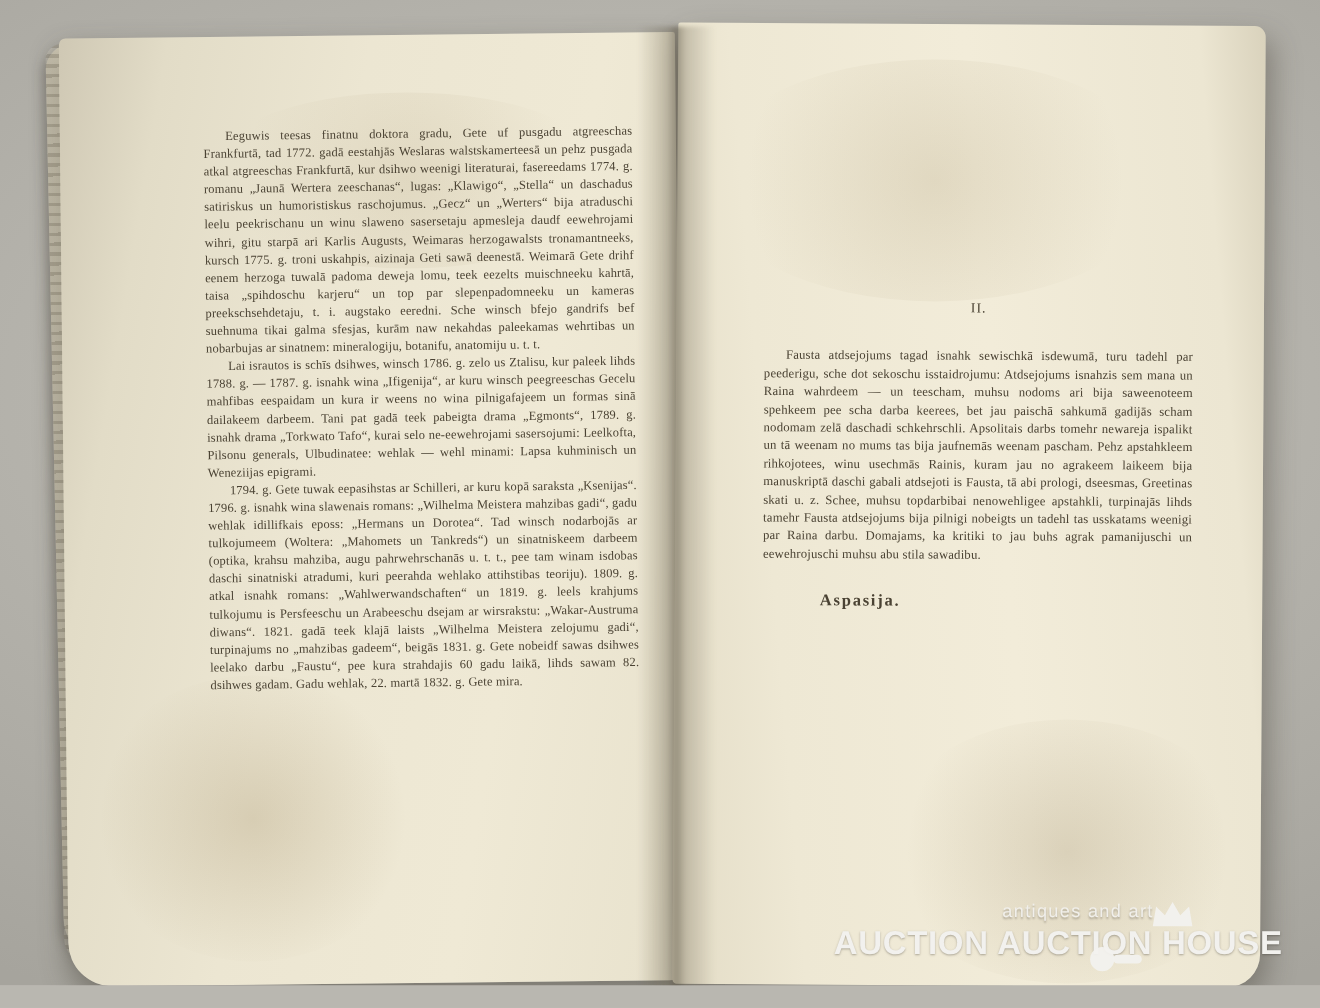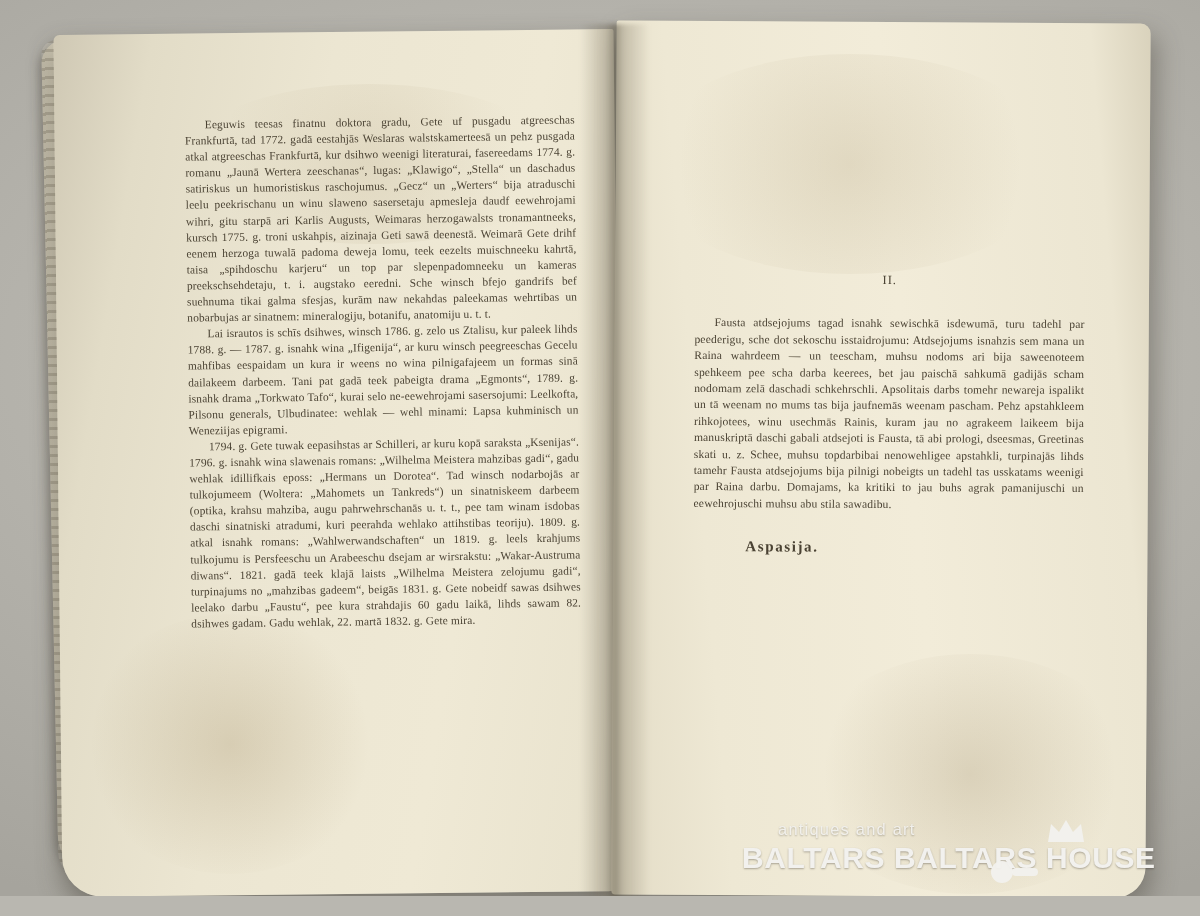--- a/index.html
+++ b/index.html
@@ -161,20 +161,21 @@
   #watermark {
     position: absolute;
     left: 742px;
     top: 820px;
     width: 440px;
     height: 78px;
     color: #f2f1ee;
     font-family: "Liberation Sans", sans-serif;
     text-shadow: 0 1px 2px rgba(40,35,25,0.35);
     pointer-events: none;
+    text-align: center;
   }
   #wm-top {
     font-size: 16.5px;
     letter-spacing: 1.2px;
     margin-left: 36px;
     opacity: .93;
   }
   #wm-main {
     font-size: 30px;
     font-weight: bold;
@@ -223,21 +224,21 @@
 
     <div class="col" id="right-col">
       <p class="section-num">II.</p>
       <p class="para">Fausta atdsejojums tagad isnahk sewischkā isdewumā, turu tadehl par peederigu, sche dot sekoschu isstaidrojumu: Atdsejojums isnahzis sem mana un Raina wahrdeem — un teescham, muhsu nodoms ari bija saweenoteem spehkeem pee scha darba keerees, bet jau paischā sahkumā gadijās scham nodomam zelā daschadi schkehrschli. Apsolitais darbs tomehr newareja ispalikt un tā weenam no mums tas bija jaufnemās weenam pascham. Pehz apstahkleem rihkojotees, winu usechmās Rainis, kuram jau no agrakeem laikeem bija manuskriptā daschi gabali atdsejoti is Fausta, tā abi prologi, dseesmas, Greetinas skati u. z. Schee, muhsu topdarbibai nenowehligee apstahkli, turpinajās lihds tamehr Fausta atdsejojums bija pilnigi nobeigts un tadehl tas usskatams weenigi par Raina darbu. Domajams, ka kritiki to jau buhs agrak pamanijuschi un eewehrojuschi muhsu abu stila sawadibu.</p>
       <p class="signature">Aspasija.</p>
     </div>
   </div>
 
   <div id="watermark">
     <div id="wm-top">antiques and art</div>
-    <div id="wm-main">BALTARS BALTARS HOUSE</div>
+    <div id="wm-main">AUCTION AUCTION HOUSE</div>
     <svg id="wm-crown" viewBox="0 0 40 26">
       <path d="M2 24 L5 6 L13 14 L20 2 L27 14 L35 6 L38 24 Z" fill="#f2f1ee" opacity="0.95"></path>
     </svg>
     <svg id="wm-gavel" viewBox="0 0 52 30">
       <circle cx="14" cy="16" r="11" fill="#f2f1ee" opacity="0.95"></circle>
       <rect x="24" y="12" width="26" height="8" rx="4" fill="#f2f1ee" opacity="0.95"></rect>
     </svg>
   </div>
 </div>
 

